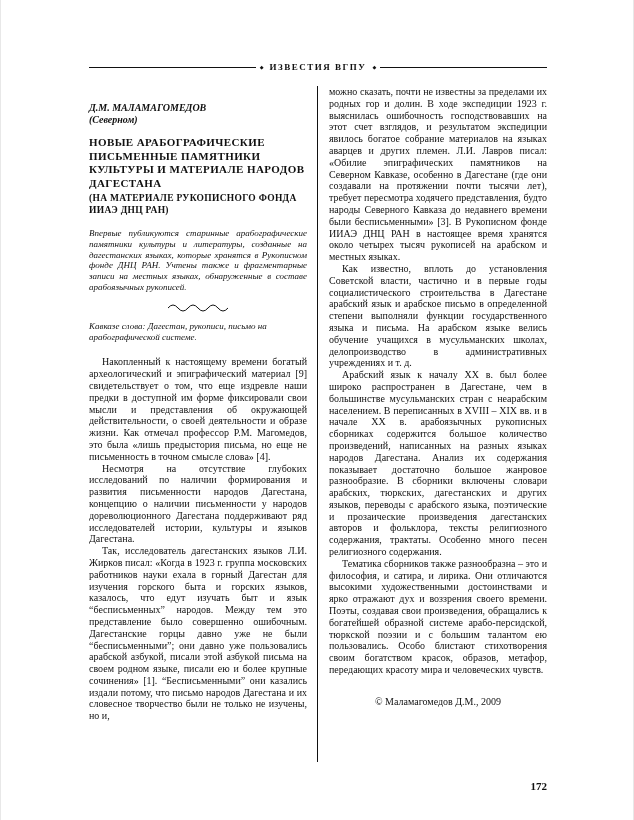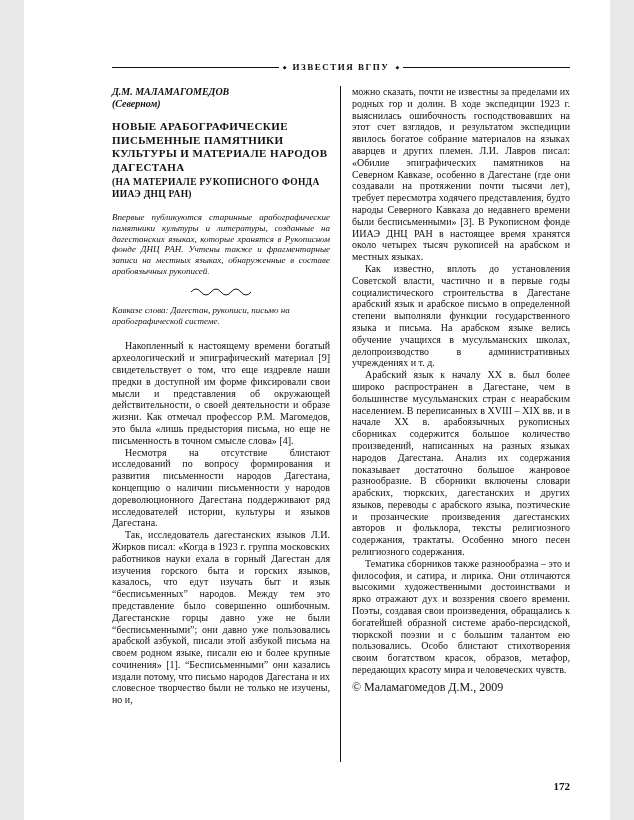--- a/index.html
+++ b/index.html
@@ -1,18 +1,18 @@
 <!DOCTYPE html>
 <html><head>
 <meta charset="utf-8">
 <style>
   html,body { margin:0; padding:0; background:#e8e8e8; }
   .page {
     position:relative;
-    width:586px; height:820px;
+    width:632px; height:820px;
     background:#ffffff;
     font-family:"Liberation Serif", serif;
     color:#111111;
     overflow:hidden;
     margin:0 auto;
   }
   .running-head {
     position:absolute; left:88px; top:62px; width:458px;
     display:flex; align-items:center; gap:4px;
   }
@@ -22,21 +22,21 @@
     font-weight:bold; font-size:9px; letter-spacing:1.5px; white-space:nowrap;
     padding:0 2px;
   }
   .col-divider {
     position:absolute; left:316px; top:86px; height:676px; width:1px;
     background:#111;
   }
   .col-left  { position:absolute; left:88px;  top:86px; width:218px; }
   .col-right { position:absolute; left:328px; top:86px; width:218px; }
 
-  .author-block { margin-bottom:10px; }
+  .author-block { margin-bottom:10px;margin-top:16px; }
   .author-name { font-weight:bold; font-style:italic; font-size:10px; line-height:12px; }
   .author-loc  { font-weight:bold; font-style:italic; font-size:10px; line-height:12px; }
 
   .article-title {
     font-weight:bold; font-size:11px; line-height:13.5px;
     letter-spacing:0.4px; margin:0 0 2px 0;
   }
   .article-subtitle {
     font-weight:bold; font-size:9.5px; line-height:12px;
     letter-spacing:0.3px; margin:0 0 12px 0;
@@ -53,21 +53,21 @@
   .keywords .kw-label { font-style:italic; }
 
   .body-text p {
     font-size:10px; line-height:11.8px;
     text-align:justify; margin:0; text-indent:13px;
     hyphens:auto;
   }
   .body-text p.no-indent { text-indent:0; }
 
   .copyright {
-    font-size:12px; line-height:11px; text-align:left; margin-top:6px;
+    font-size:10px; line-height:11px; text-align:center; margin-top:20px;
   }
   .page-number {
     position:absolute; left:88px; top:780px; width:458px;
     text-align:right; font-weight:bold; font-size:11px;
   }
 </style>
 </head>
 <body>
 
 <div class="page">
@@ -96,21 +96,21 @@
     <div class="flourish">
       <svg width="64" height="12" viewBox="0 0 64 12" aria-hidden="true">
         <path d="M2 7 Q 7 1 12 7 T 22 7 T 32 7 T 42 7 T 52 7 T 62 7" fill="none" stroke="#111" stroke-width="1"></path>
       </svg>
     </div>
 
     <p class="keywords"><span class="kw-label">Кавказе слова:</span><span> Дагестан, рукописи, письмо на арабографической системе.</span></p>
 
     <div class="body-text">
       <p>Накопленный к настоящему времени богатый археологический и эпиграфический материал [9] свидетельствует о том, что еще издревле наши предки в доступной им форме фиксировали свои мысли и представления об окружающей действительности, о своей деятельности и образе жизни. Как отмечал профессор Р.М. Магомедов, это была «лишь предыстория письма, но еще не письменность в точном смысле слова» [4].</p>
-      <p>Несмотря на отсутствие блистают исследований по вопросу формирования и развития письменности народов Дагестана, концепцию о наличии письменности у народов дореволюционного Дагестана поддерживают ряд исследователей истории, культуры и языков Дагестана.</p>
+      <p>Несмотря на отсутствие глубоких исследований по наличии формирования и развития письменности народов Дагестана, концепцию о наличии письменности у народов дореволюционного Дагестана поддерживают ряд исследователей истории, культуры и языков Дагестана.</p>
       <p>Так, исследователь дагестанских языков Л.И. Жирков писал: «Когда в 1923 г. группа московских работников науки ехала в горный Дагестан для изучения горского быта и горских языков, казалось, что едут изучать быт и язык “бесписьменных” народов. Между тем это представление было совершенно ошибочным. Дагестанские горцы давно уже не были “бесписьменными”; они давно уже пользовались арабской азбукой, писали этой азбукой письма на своем родном языке, писали ею и более крупные сочинения» [1]. “Бесписьменными” они казались издали потому, что письмо народов Дагестана и их словесное творчество были не только не изучены, но и,</p>
     </div>
   </div>
 
   <div class="col-right">
     <div class="body-text">
       <p class="no-indent">можно сказать, почти не известны за пределами их родных гор и долин. В ходе экспедиции 1923 г. выяснилась ошибочность господствовавших на этот счет взглядов, и результатом экспедиции явилось богатое собрание материалов на языках аварцев и других племен. Л.И. Лавров писал: «Обилие эпиграфических памятников на Северном Кавказе, особенно в Дагестане (где они создавали на протяжении почти тысячи лет), требует пересмотра ходячего представления, будто народы Северного Кавказа до недавнего времени были бесписьменными» [3]. В Рукописном фонде ИИАЭ ДНЦ РАН в настоящее время хранятся около четырех тысяч рукописей на арабском и местных языках.</p>
       <p>Как известно, вплоть до установления Советской власти, частично и в первые годы социалистического строительства в Дагестане арабский язык и арабское письмо в определенной степени выполняли функции государственного языка и письма. На арабском языке велись обучение учащихся в мусульманских школах, делопроизводство в административных учреждениях и т. д.</p>
       <p>Арабский язык к началу XX в. был более широко распространен в Дагестане, чем в большинстве мусульманских стран с неарабским населением. В переписанных в XVIII – XIX вв. и в начале XX в. арабоязычных рукописных сборниках содержится большое количество произведений, написанных на разных языках народов Дагестана. Анализ их содержания показывает достаточно большое жанровое разнообразие. В сборники включены словари арабских, тюркских, дагестанских и других языков, переводы с арабского языка, поэтические и прозаические произведения дагестанских авторов и фольклора, тексты религиозного содержания, трактаты. Особенно много песен религиозного содержания.</p>
       <p>Тематика сборников также разнообразна – это и философия, и сатира, и лирика. Они отличаются высокими художественными достоинствами и ярко отражают дух и воззрения своего времени. Поэты, создавая свои произведения, обращались к богатейшей образной системе арабо-персидской, тюркской поэзии и с большим талантом ею пользовались. Особо блистают стихотворения своим богатством красок, образов, метафор, передающих красоту мира и человеческих чувств.</p>

